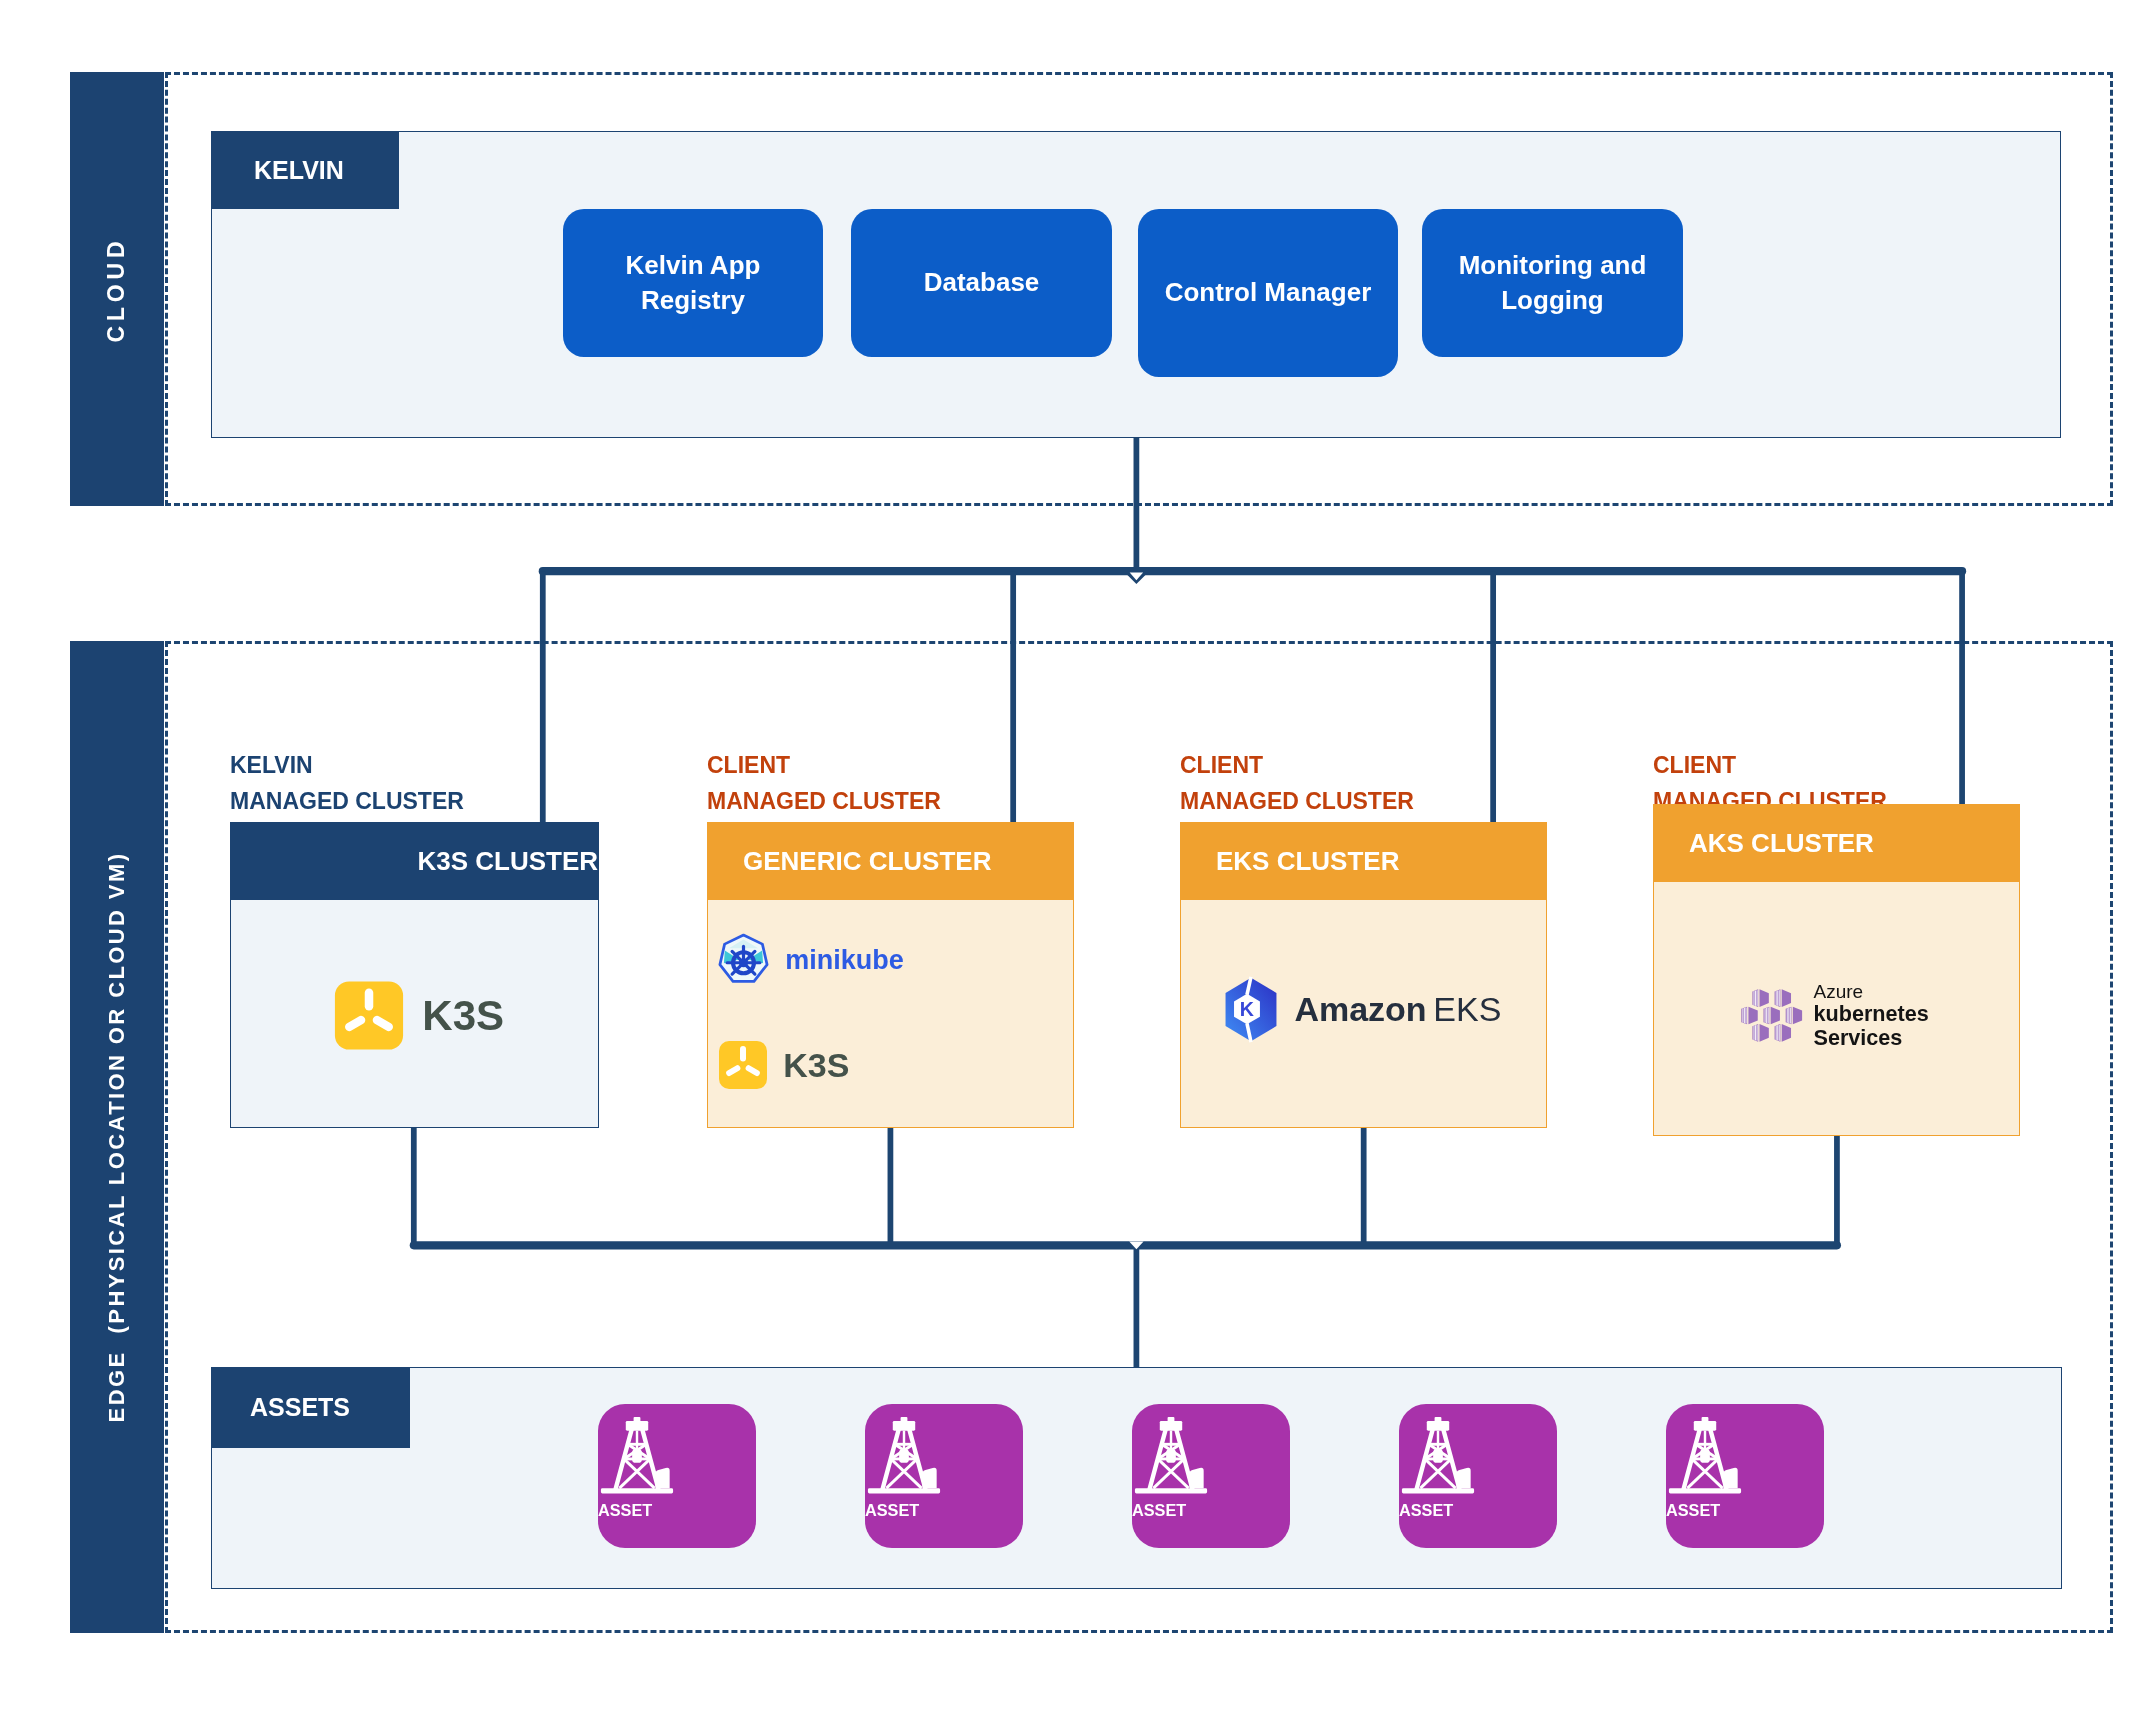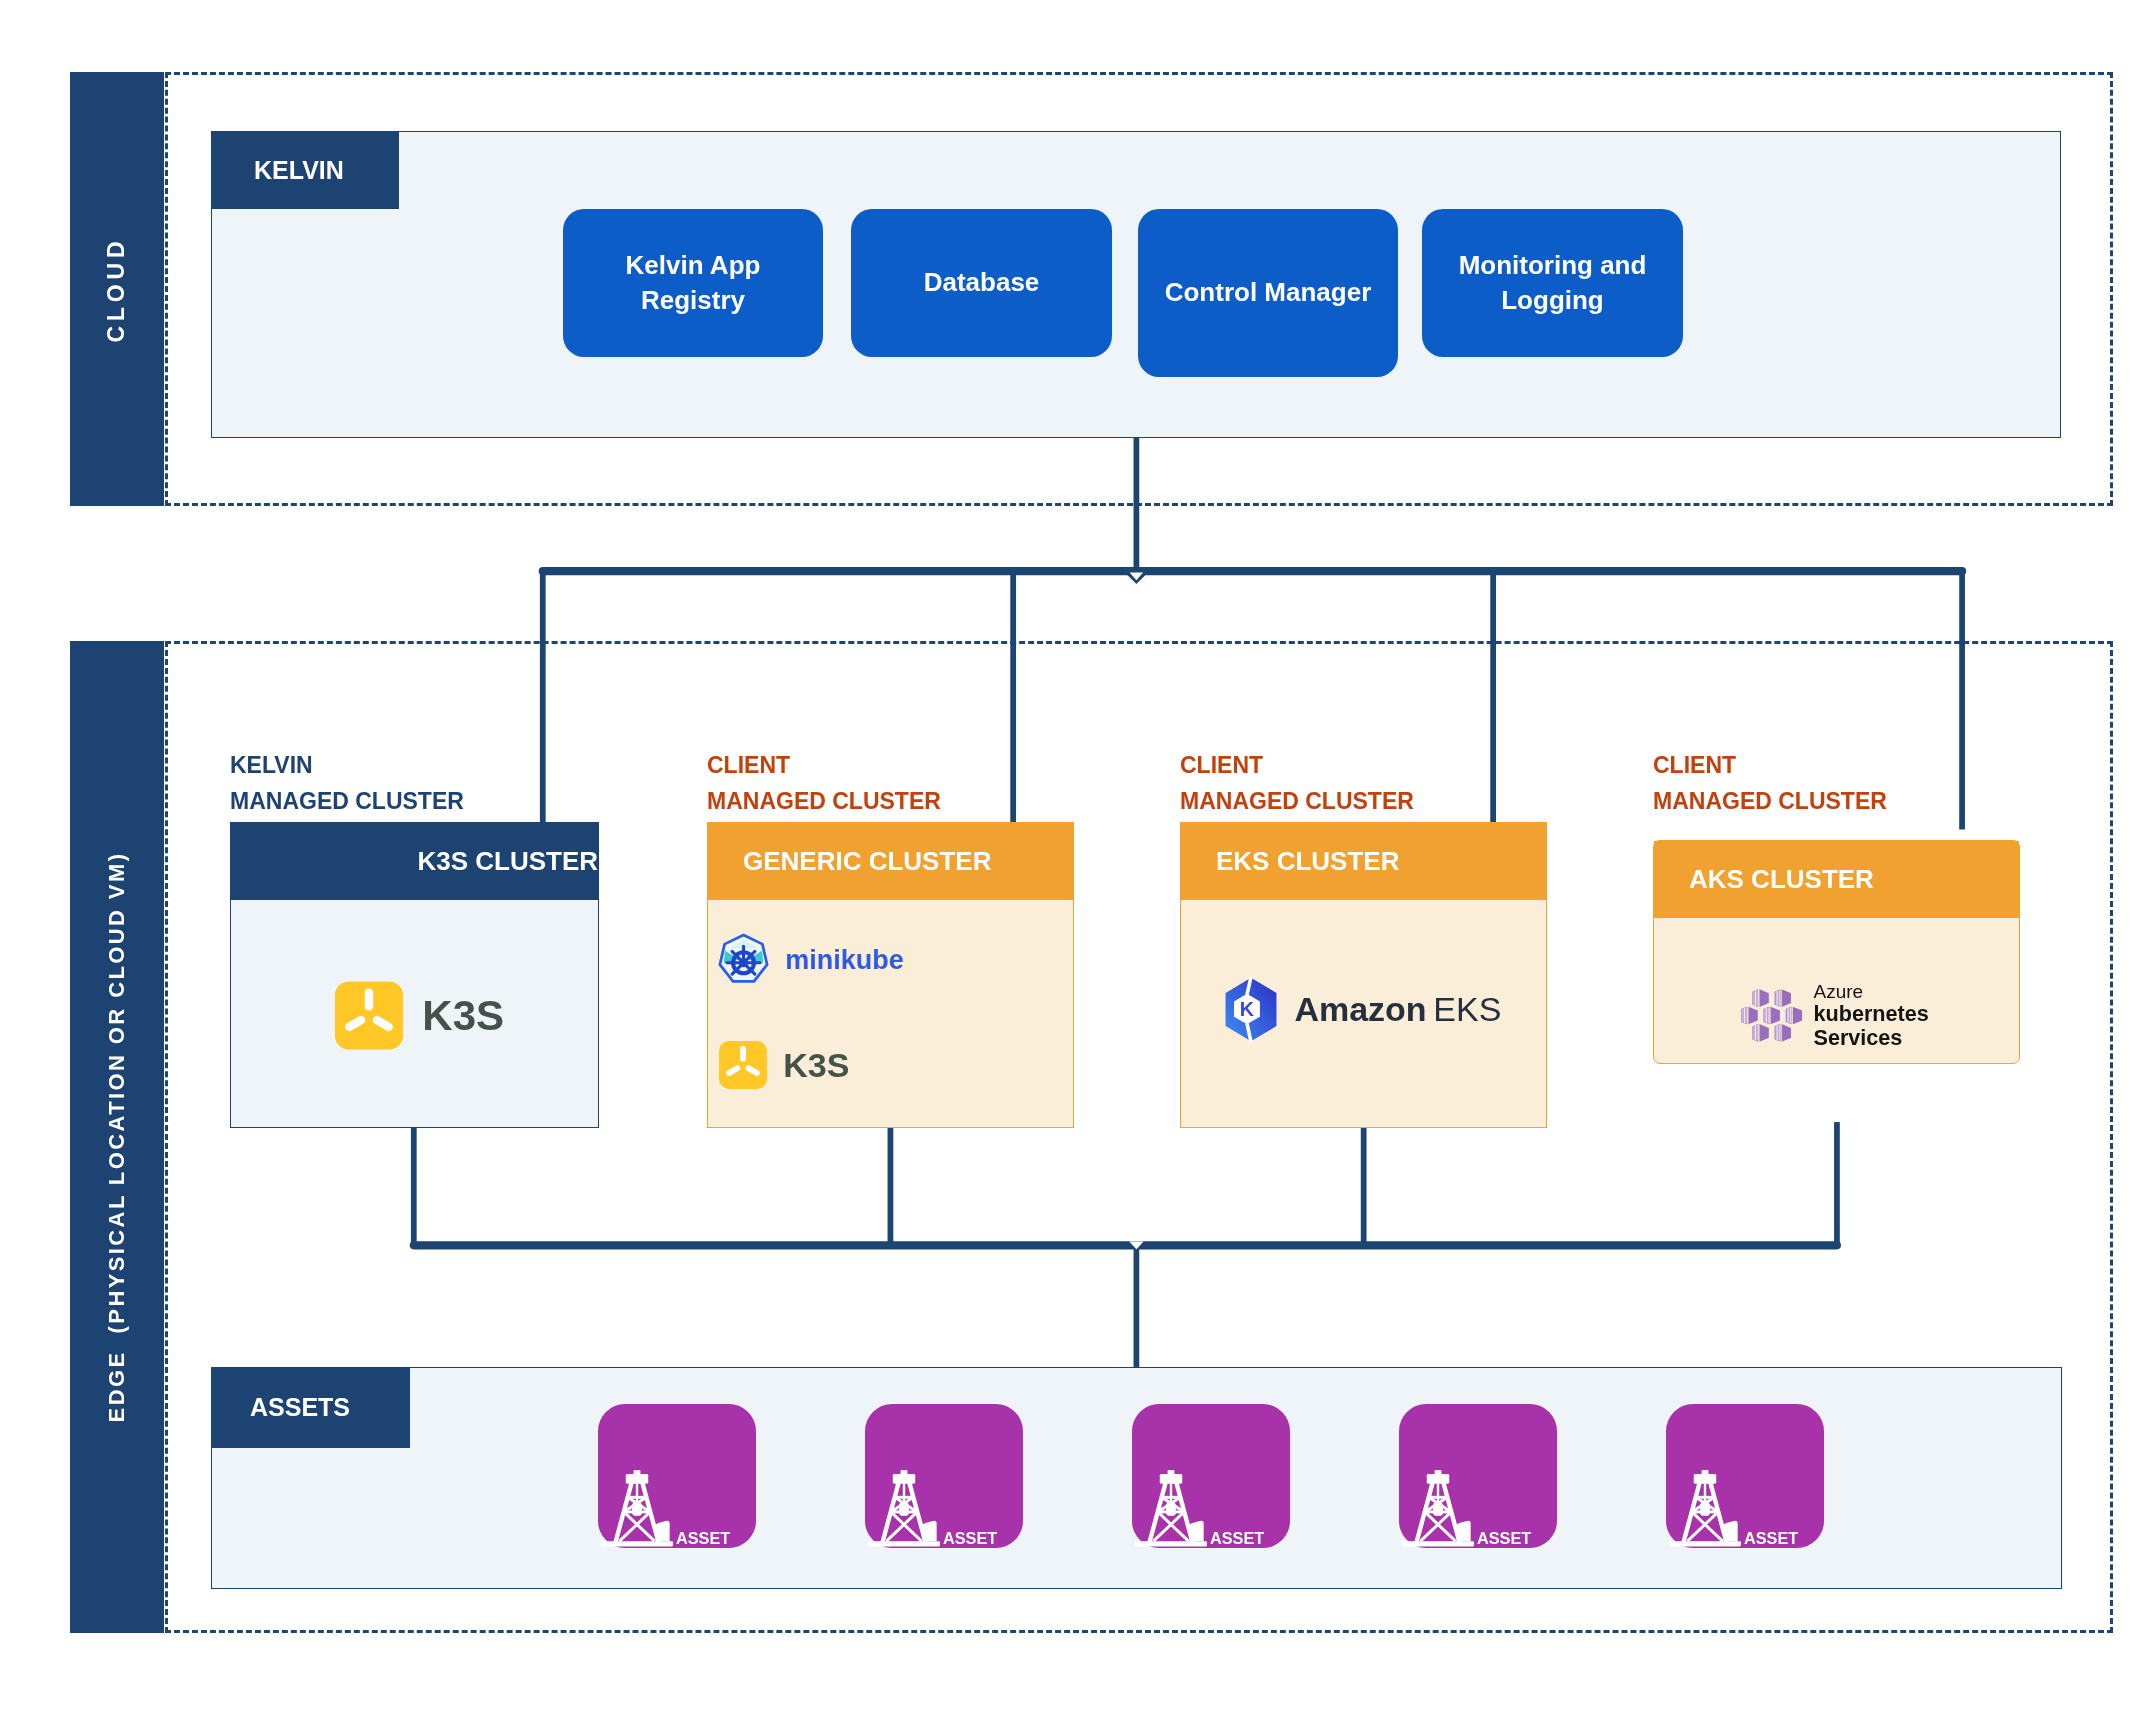--- a/index.html
+++ b/index.html
@@ -26,21 +26,21 @@
   .logo-row{display:flex;align-items:center;z-index:3;}
   .k3s-text{font-weight:800;color:#44524a;}
   .minikube-text{font-weight:700;color:#2d5be3;font-size:27px;}
   .kubernetes-text{font-weight:700;color:#2e2e2e;font-size:24px;}
   .eks-text{font-size:34px;color:#252f3e;white-space:nowrap;}
   .eks-text .bold{font-weight:700;}
   .eks-text .light{font-weight:300;}
   .aks-text{color:#141414;line-height:1.12;}
   .aks-text .l1{font-size:19px;font-weight:400;display:block;}
   .aks-text .l2,.aks-text .l3{font-size:21.6px;font-weight:700;display:block;}
-  .asset-tile{background:#a832aa;border-radius:27px;display:flex;flex-direction:row;align-items:flex-end;
+  .asset-tile{background:#a832aa;border-radius:27px;display:flex;flex-direction:column;align-items:flex-start;
               justify-content:flex-start;padding-top:12.5px;z-index:3;}
   .asset-tile .asset-label{color:#fff;font-weight:700;font-size:16.3px;margin-top:6.7px;}
   svg.connectors{position:absolute;left:0;top:0;z-index:1;}
 </style>
 </head>
 <body>
 
 <div id="canvas">
 
   <svg class="connectors" width="2151" height="1710" viewBox="0 0 4486 3566">
@@ -128,21 +128,21 @@
       <span>GENERIC CLUSTER</span>
     </div>
   </div>
 
   <div class="abs cluster cluster-orange" style="left:1180px;top:822px;width:367px;height:306px;">
     <div class="cluster-header">
       <span>EKS CLUSTER</span>
     </div>
   </div>
 
-  <div class="abs cluster cluster-orange" style="left:1653px;top:840px;width:367px;height:224px;border-radius:7px;">
+  <div class="abs cluster cluster-orange" style="left:1653px;top:804px;width:367px;height:332px;">
     <div class="cluster-header">
       <span>AKS CLUSTER</span>
     </div>
   </div>
 
   <div class="abs logo-row" style="left:333px;top:980px;">
     <svg width="72" height="71" viewBox="0 0 100 100">
       <rect x="2" y="2" width="96" height="96" rx="20" fill="#ffc826"></rect>
       <g fill="#fff">
         <rect x="44" y="12" width="12" height="31" rx="6"></rect>

